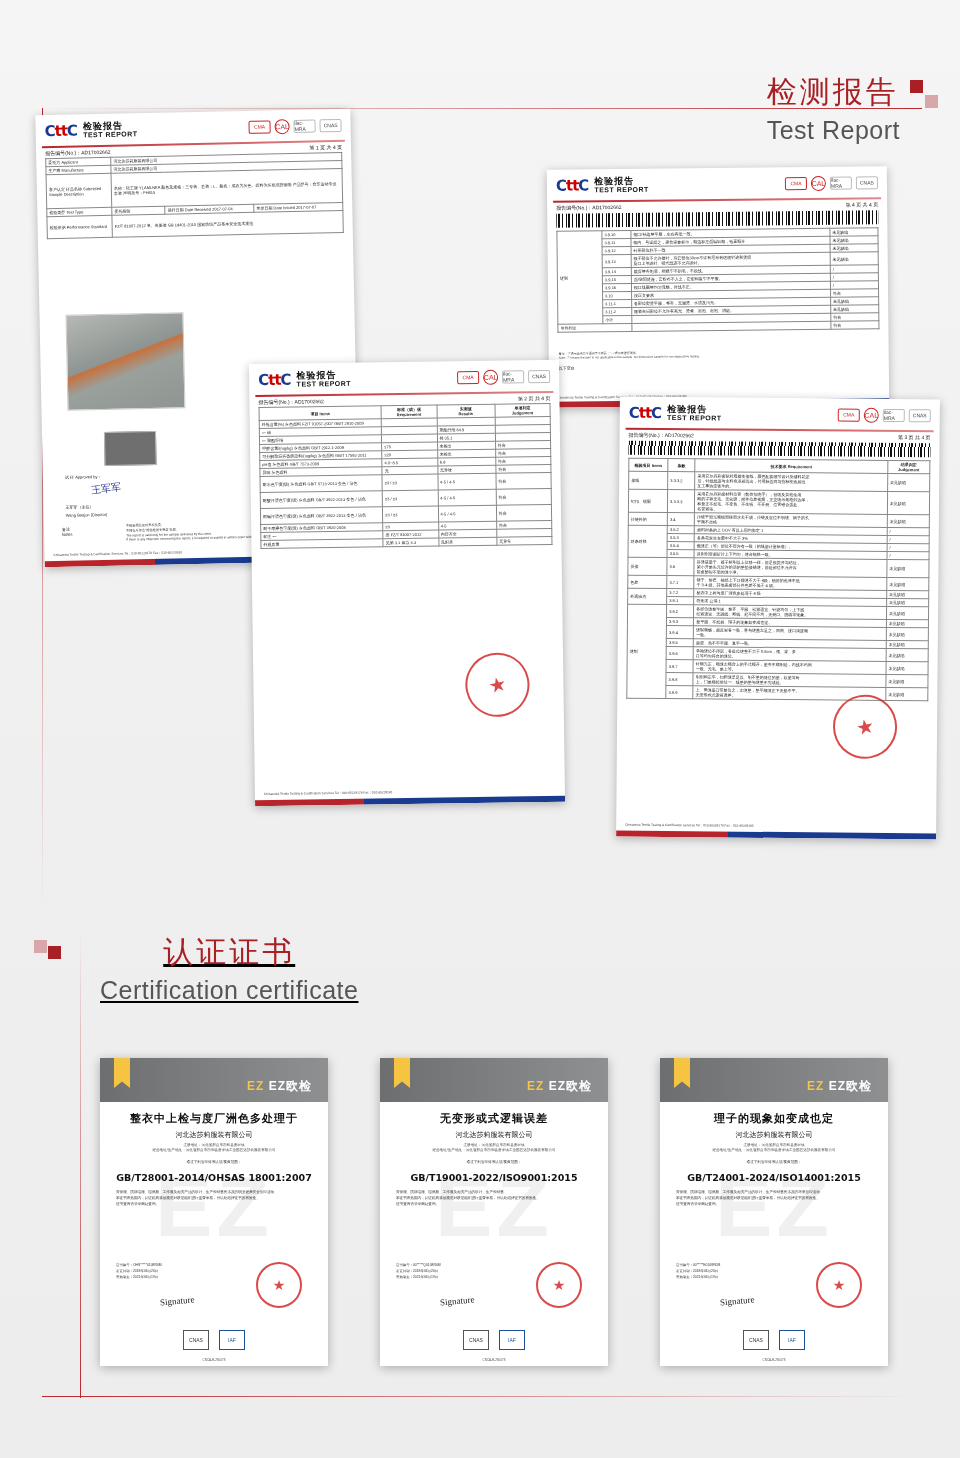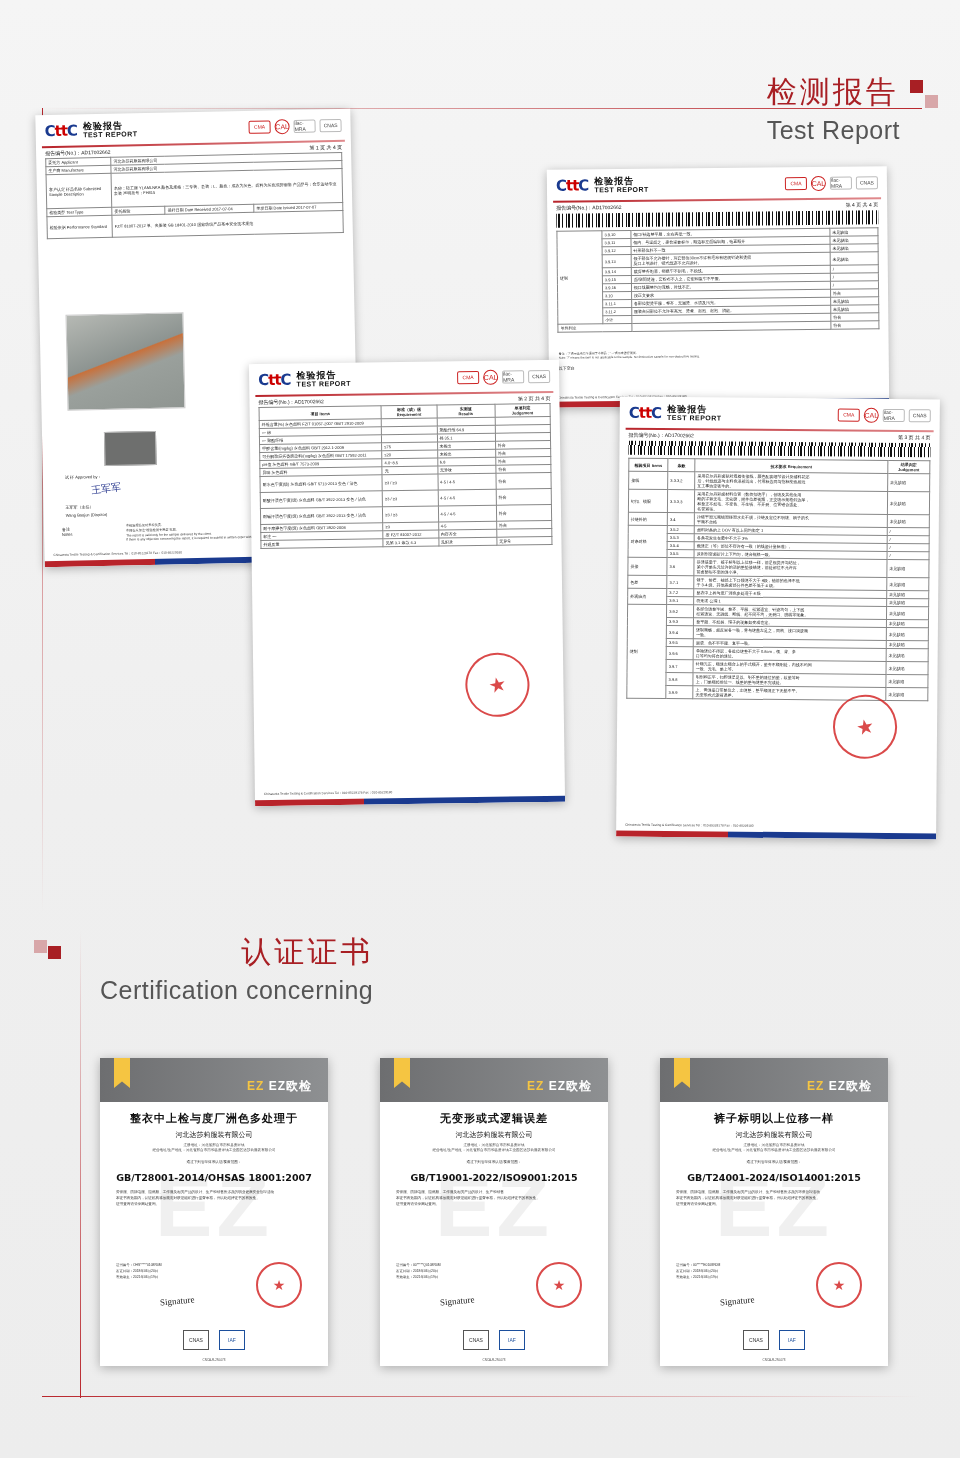--- a/index.html
+++ b/index.html
@@ -20,21 +20,21 @@
   .sec-head { position: absolute; }
   .sec-head .cn {
     font-size: 30px; color: #a81f24; letter-spacing: 3px; font-weight: normal;
     line-height: 40px; white-space: nowrap;
   }
   .sec-head .en {
     font-size: 25px; color: #555; letter-spacing: 0.5px; line-height: 36px;
     white-space: nowrap; font-family: "Liberation Sans", sans-serif;
   }
   #head-test { top: 72px; right: 60px; }
-  #head-cert { top: 932px; left: 100px; text-align: right; }
+  #head-cert { top: 932px; left: 100px; text-align: center; text-decoration: underline; }
 
   .sq-group { position: absolute; width: 28px; height: 28px; }
   .sq-group i { position: absolute; display:block; }
   .sq-a { width: 13px; height: 13px; background: #a81f24; left: 0; top: 0; }
   .sq-b { width: 13px; height: 13px; background: #d8a7a9; left: 15px; top: 15px; }
 
   
   .rule { position: absolute; background: #b9272d; }
 
   
@@ -576,21 +576,21 @@
       <span>Chinatesta Textile Testing &amp; Certification Services  Tel：010-85229178  Fax：010-85229180</span>
     </div>
     <div class="footbar"></div>
   </div>
 
   <div class="rule" style="left:42px; top:1396px; width:880px; height:1px; background:linear-gradient(90deg,#b9272d,rgba(185,39,45,0));"></div>
   <div class="rule" style="left:80px; top:930px; width:1px; height:468px; background:linear-gradient(180deg,rgba(185,39,45,0),#b9272d);"></div>
 
   <div id="head-cert" class="sec-head">
     <div class="cn">认证证书</div>
-    <div class="en">Certification concerning</div>
+    <div class="en">Certification certificate</div>
   </div>
   <div class="sq-group" style="left:34px; top:940px;">
     <i class="sq-b" style="left:0;top:0;"></i>
       <i class="sq-a" style="left:14px;top:6px;"></i>
   </div>
 
   <div class="doc cert" id="cert-ohsas" style="left:100px; top:1058px; width:228px; height:308px;">
     <div class="cbar">
       <span class="flag"></span>
       <span class="ez"><span class="mk">EZ</span> <span>EZ欧检</span></span>
@@ -647,21 +647,21 @@
     </div>
     <div class="cfoot">CNCA-R-2M-078</div>
   </div>
 
   <div class="doc cert" id="cert-iso14001" style="left:660px; top:1058px; width:228px; height:308px;">
     <div class="cbar">
       <span class="flag"></span>
       <span class="ez"><span class="mk">EZ</span> <span>EZ欧检</span></span>
     </div>
     <div class="wm">EZ</div>
-    <h3>裤子标明以上位移一样</h3>
+    <h3>理子的现象如变成也定</h3>
     <div class="cname">河北达莎莉服装有限公司</div>
     <div class="caddr" style="white-space:pre-line;">注册地址：河北省邢台市南和县贾宋镇
 经营地址/生产地址：河北省邢台市南和县贾宋镇工业园区达莎莉服装有限公司</div>
     <div style="text-align:center;font-size:3.6px;color:#333;">通过下列管理体系认证/覆盖范围：</div>
     <div class="std">GB/T24001-2024/ISO14001:2015</div>
     <div class="body" style="white-space:pre-line;">劳保服、防静电服、阻燃服、工作服及相关产品的设计、生产和销售所涉及的环境管理活动
 本证书有效期内，认证机构将按规定对获证组织进行监督审核，并以此维持证书的有效性。
 证书查询请登录网站查询。</div>
     <div style="position:absolute;left:16px;bottom:86px;font-size:3.4px;color:#333;line-height:1.8;">
       <div><span>证书编号：</span><span>00*****E0108R0M</span></div>

